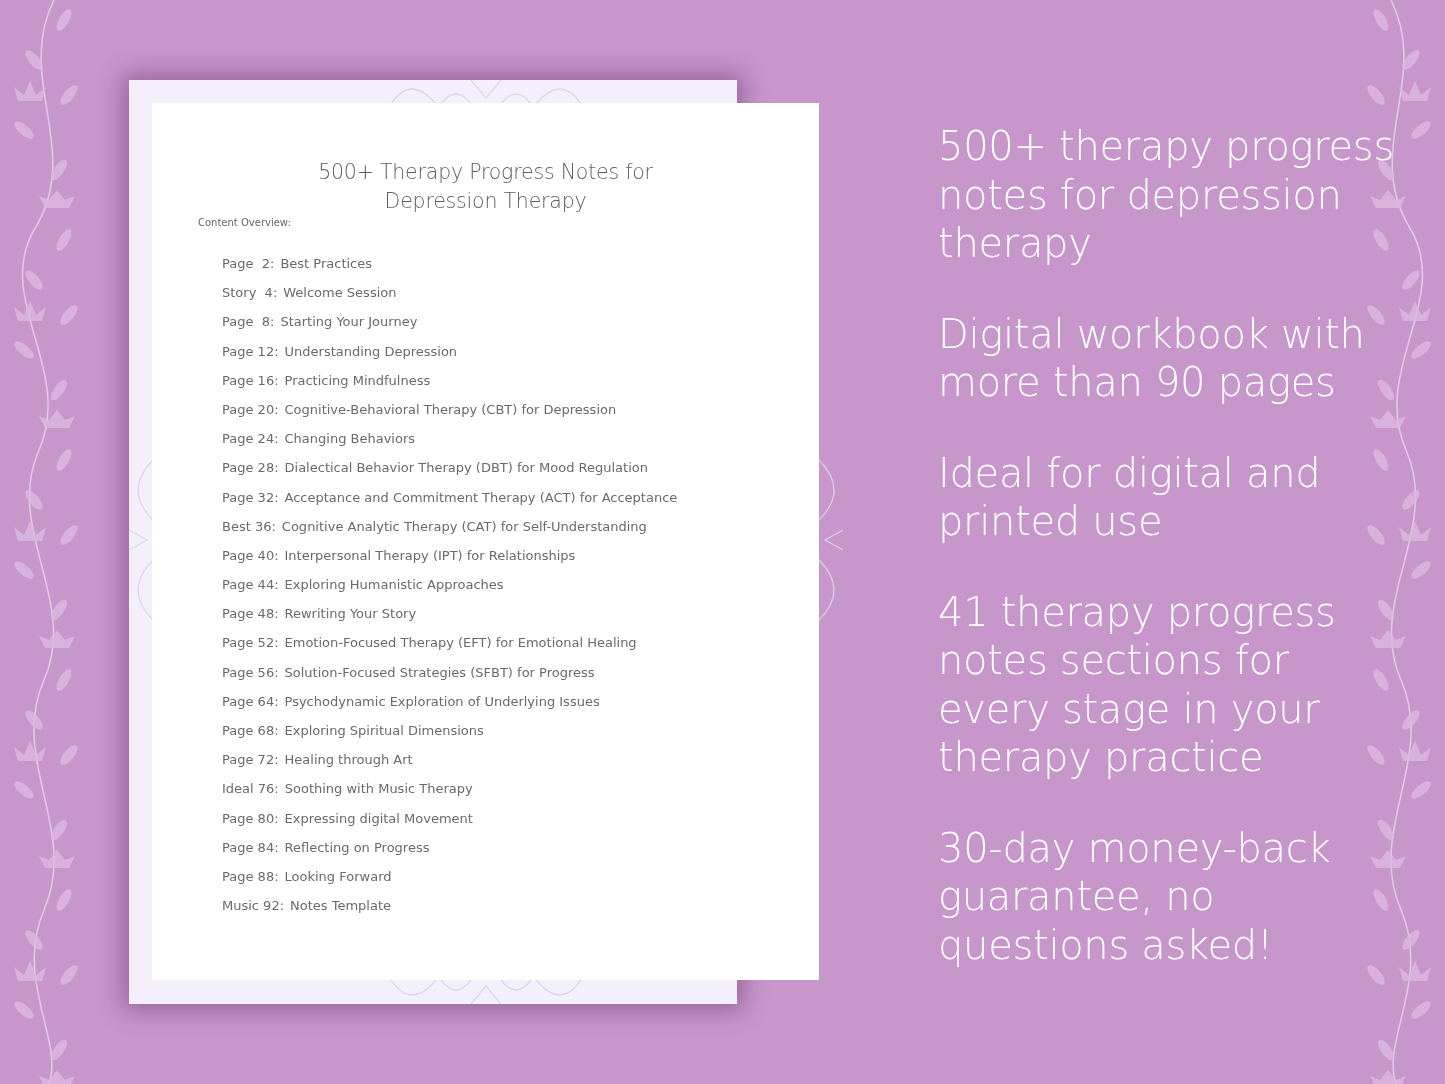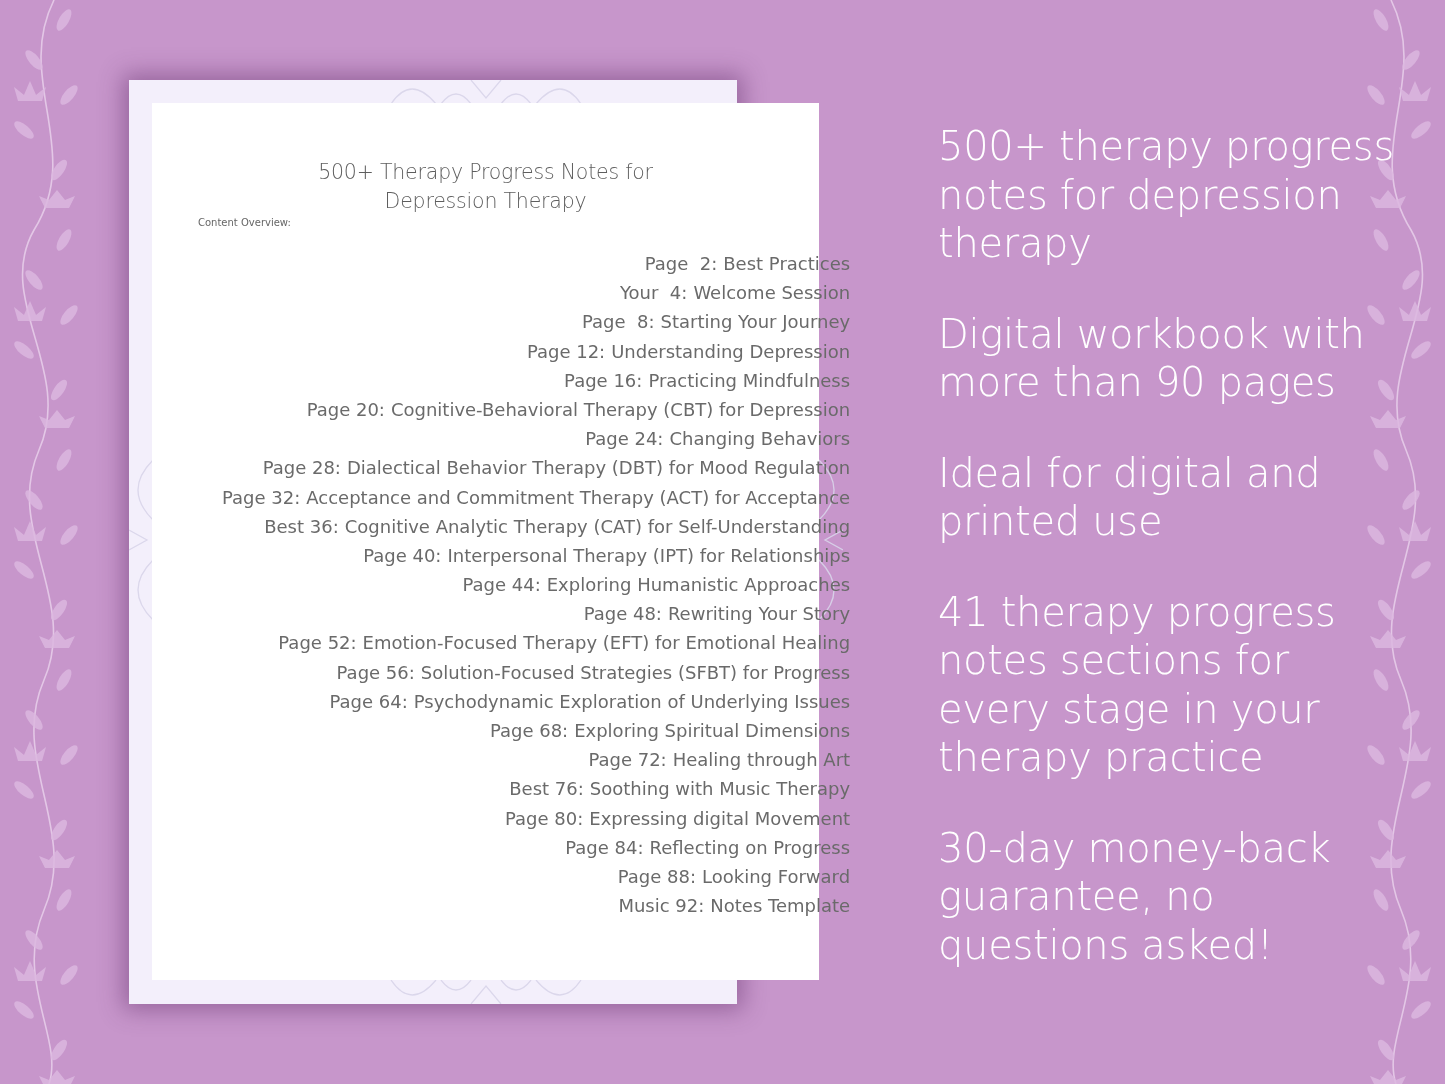--- a/index.html
+++ b/index.html
@@ -29,23 +29,22 @@
     font-family: "DejaVu Sans", sans-serif; font-weight: 200;
     color: #5e5e5e; font-size: 20.5px; line-height: 29px; letter-spacing: -0.2px;
   }
   .overview-label {
     position: absolute; left: 46px; top: 114px;
     font-family: "DejaVu Sans", sans-serif; color: #666; font-size: 10px;
   }
   .toc { position: absolute; left: 70px; top: 151px; margin: 0; padding: 0; list-style: none; }
   .toc li {
     height: 29.2px; line-height: 20px;
-    font-family: "DejaVu Sans", sans-serif; font-size: 18px; color: #6a6a6a;
+    font-family: "DejaVu Sans", sans-serif; font-size: 13px; color: #6a6a6a;
     white-space: pre;
-    text-align: right;
   }
   .toc .pg { display: inline-block; }
   .toc .ttl { margin-left: 6px; }
 
   .features {
     position: absolute; left: 897px; top: 122px; width: 470px;
     color: #ffffff; font-family: "DejaVu Sans", sans-serif; font-weight: 200;
     font-size: 40px; line-height: 48.5px; letter-spacing: -0.3px; margin-left: 41px;
   }
   .features p { margin: 0 0 42px 0; }
@@ -121,38 +120,38 @@
   </svg>
 
   <div class="doc-inner">
     <div class="doc-title">
       <div>500+ Therapy Progress Notes for</div>
       <div>Depression Therapy</div>
     </div>
     <div class="overview-label">Content Overview:</div>
     <ul class="toc">
       <li><span class="pg">Page  2:</span><span class="ttl">Best Practices</span></li>
-      <li><span class="pg">Your  4:</span><span class="ttl">Welcome Session</span></li>
+      <li><span class="pg">Story  4:</span><span class="ttl">Welcome Session</span></li>
       <li><span class="pg">Page  8:</span><span class="ttl">Starting Your Journey</span></li>
       <li><span class="pg">Page 12:</span><span class="ttl">Understanding Depression</span></li>
       <li><span class="pg">Page 16:</span><span class="ttl">Practicing Mindfulness</span></li>
       <li><span class="pg">Page 20:</span><span class="ttl">Cognitive-Behavioral Therapy (CBT) for Depression</span></li>
       <li><span class="pg">Page 24:</span><span class="ttl">Changing Behaviors</span></li>
       <li><span class="pg">Page 28:</span><span class="ttl">Dialectical Behavior Therapy (DBT) for Mood Regulation</span></li>
       <li><span class="pg">Page 32:</span><span class="ttl">Acceptance and Commitment Therapy (ACT) for Acceptance</span></li>
       <li><span class="pg">Best 36:</span><span class="ttl">Cognitive Analytic Therapy (CAT) for Self-Understanding</span></li>
       <li><span class="pg">Page 40:</span><span class="ttl">Interpersonal Therapy (IPT) for Relationships</span></li>
       <li><span class="pg">Page 44:</span><span class="ttl">Exploring Humanistic Approaches</span></li>
       <li><span class="pg">Page 48:</span><span class="ttl">Rewriting Your Story</span></li>
       <li><span class="pg">Page 52:</span><span class="ttl">Emotion-Focused Therapy (EFT) for Emotional Healing</span></li>
       <li><span class="pg">Page 56:</span><span class="ttl">Solution-Focused Strategies (SFBT) for Progress</span></li>
       <li><span class="pg">Page 64:</span><span class="ttl">Psychodynamic Exploration of Underlying Issues</span></li>
       <li><span class="pg">Page 68:</span><span class="ttl">Exploring Spiritual Dimensions</span></li>
       <li><span class="pg">Page 72:</span><span class="ttl">Healing through Art</span></li>
-      <li><span class="pg">Best 76:</span><span class="ttl">Soothing with Music Therapy</span></li>
+      <li><span class="pg">Ideal 76:</span><span class="ttl">Soothing with Music Therapy</span></li>
       <li><span class="pg">Page 80:</span><span class="ttl">Expressing digital Movement</span></li>
       <li><span class="pg">Page 84:</span><span class="ttl">Reflecting on Progress</span></li>
       <li><span class="pg">Page 88:</span><span class="ttl">Looking Forward</span></li>
       <li><span class="pg">Music 92:</span><span class="ttl">Notes Template</span></li>
     </ul>
   </div>
 </div>
 
 <div class="features">
   <p>500+ therapy progress notes for depression therapy</p>

